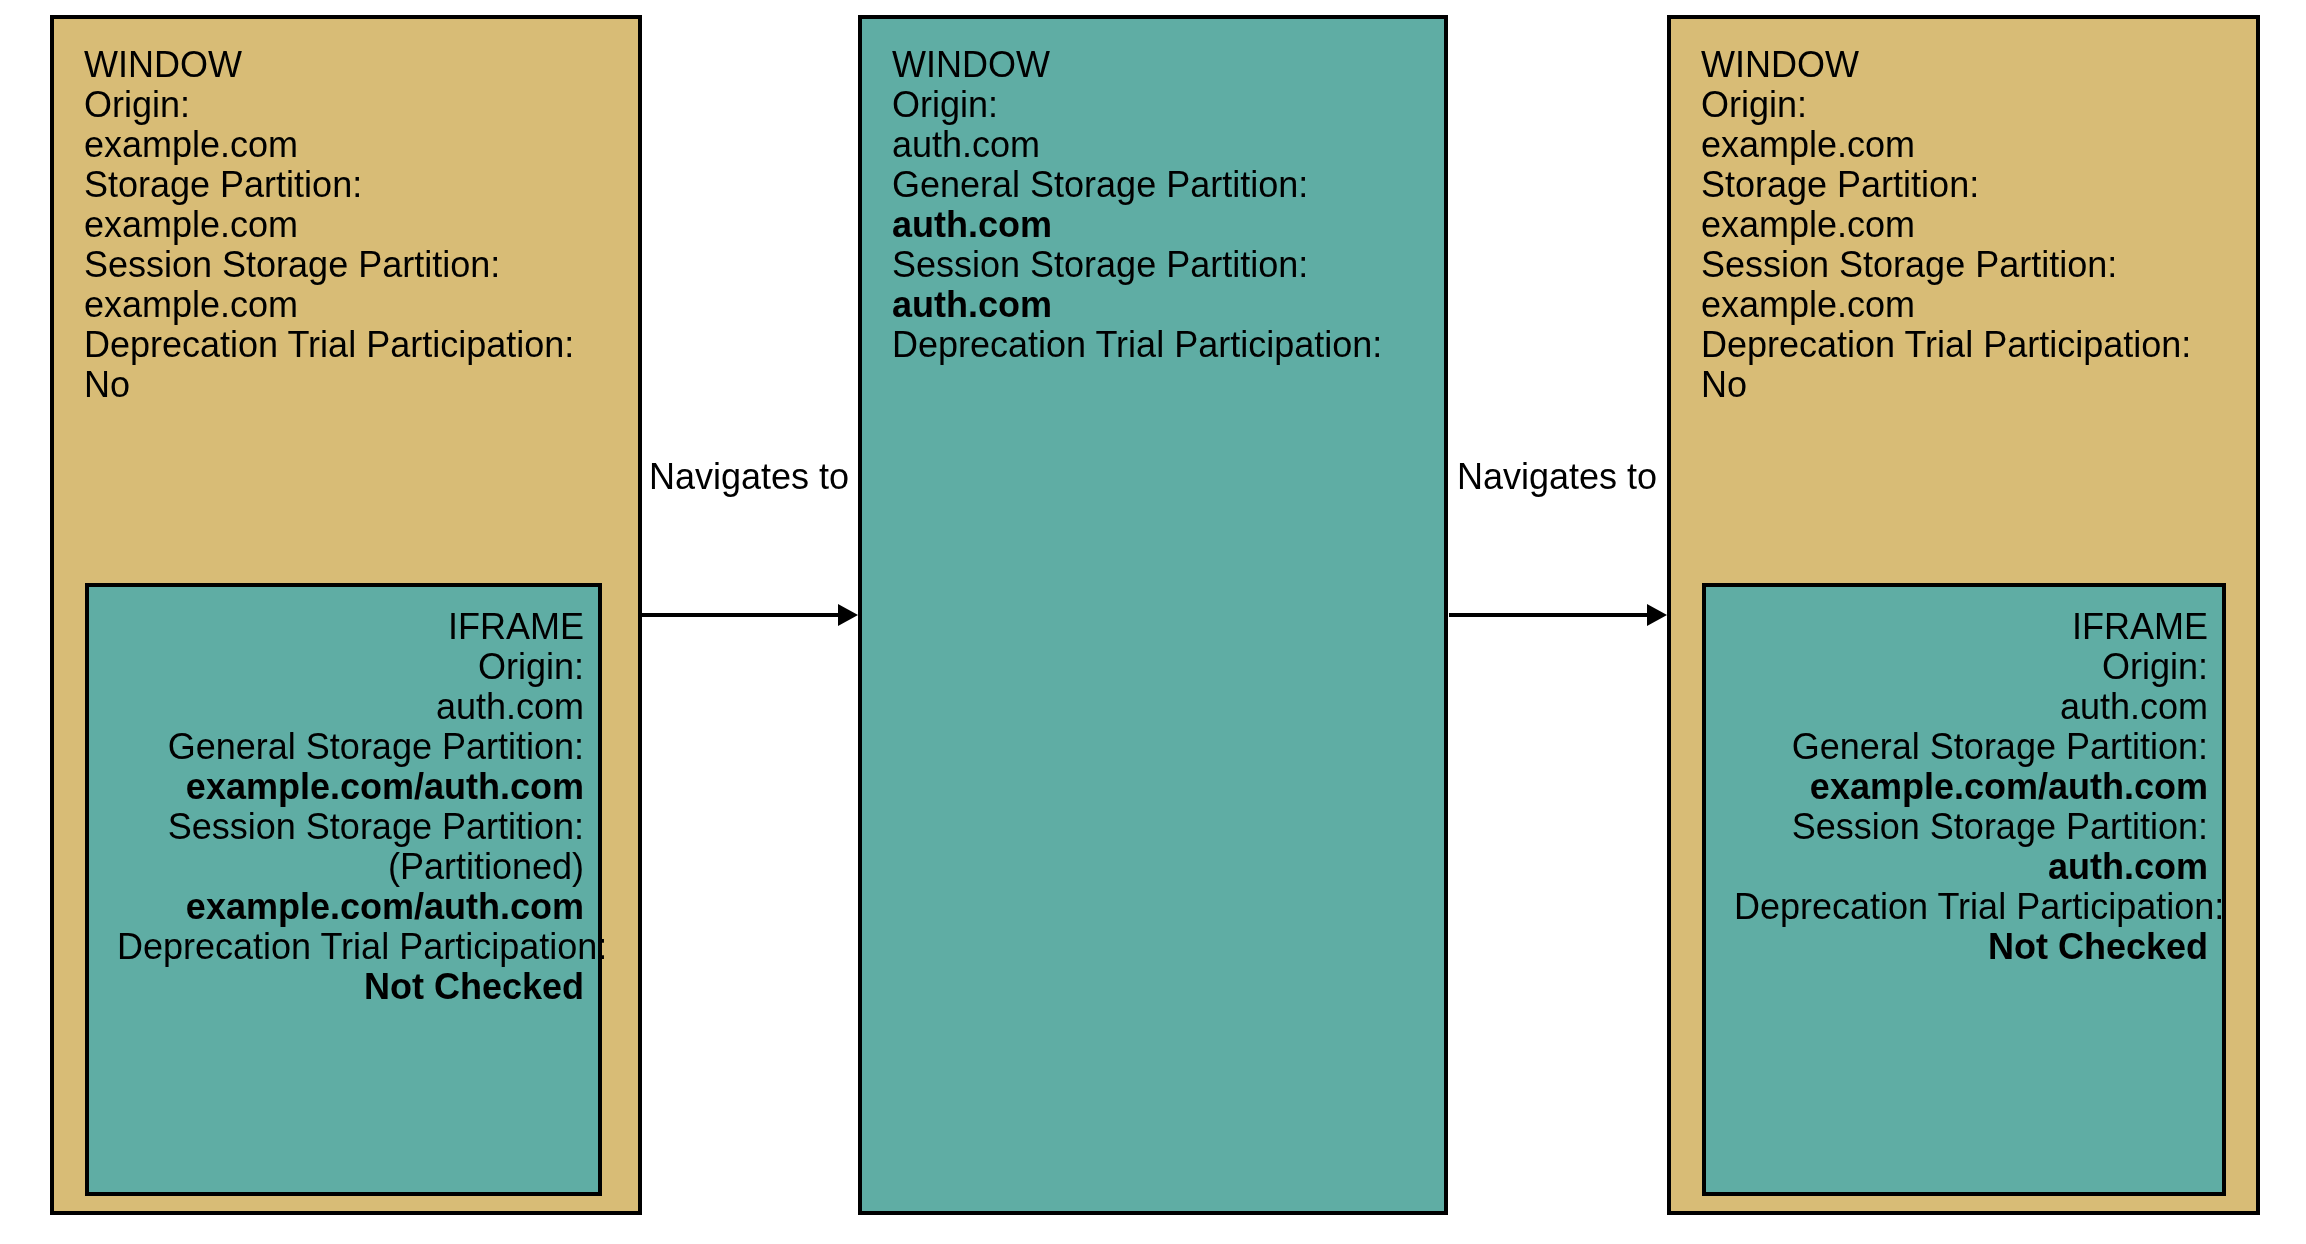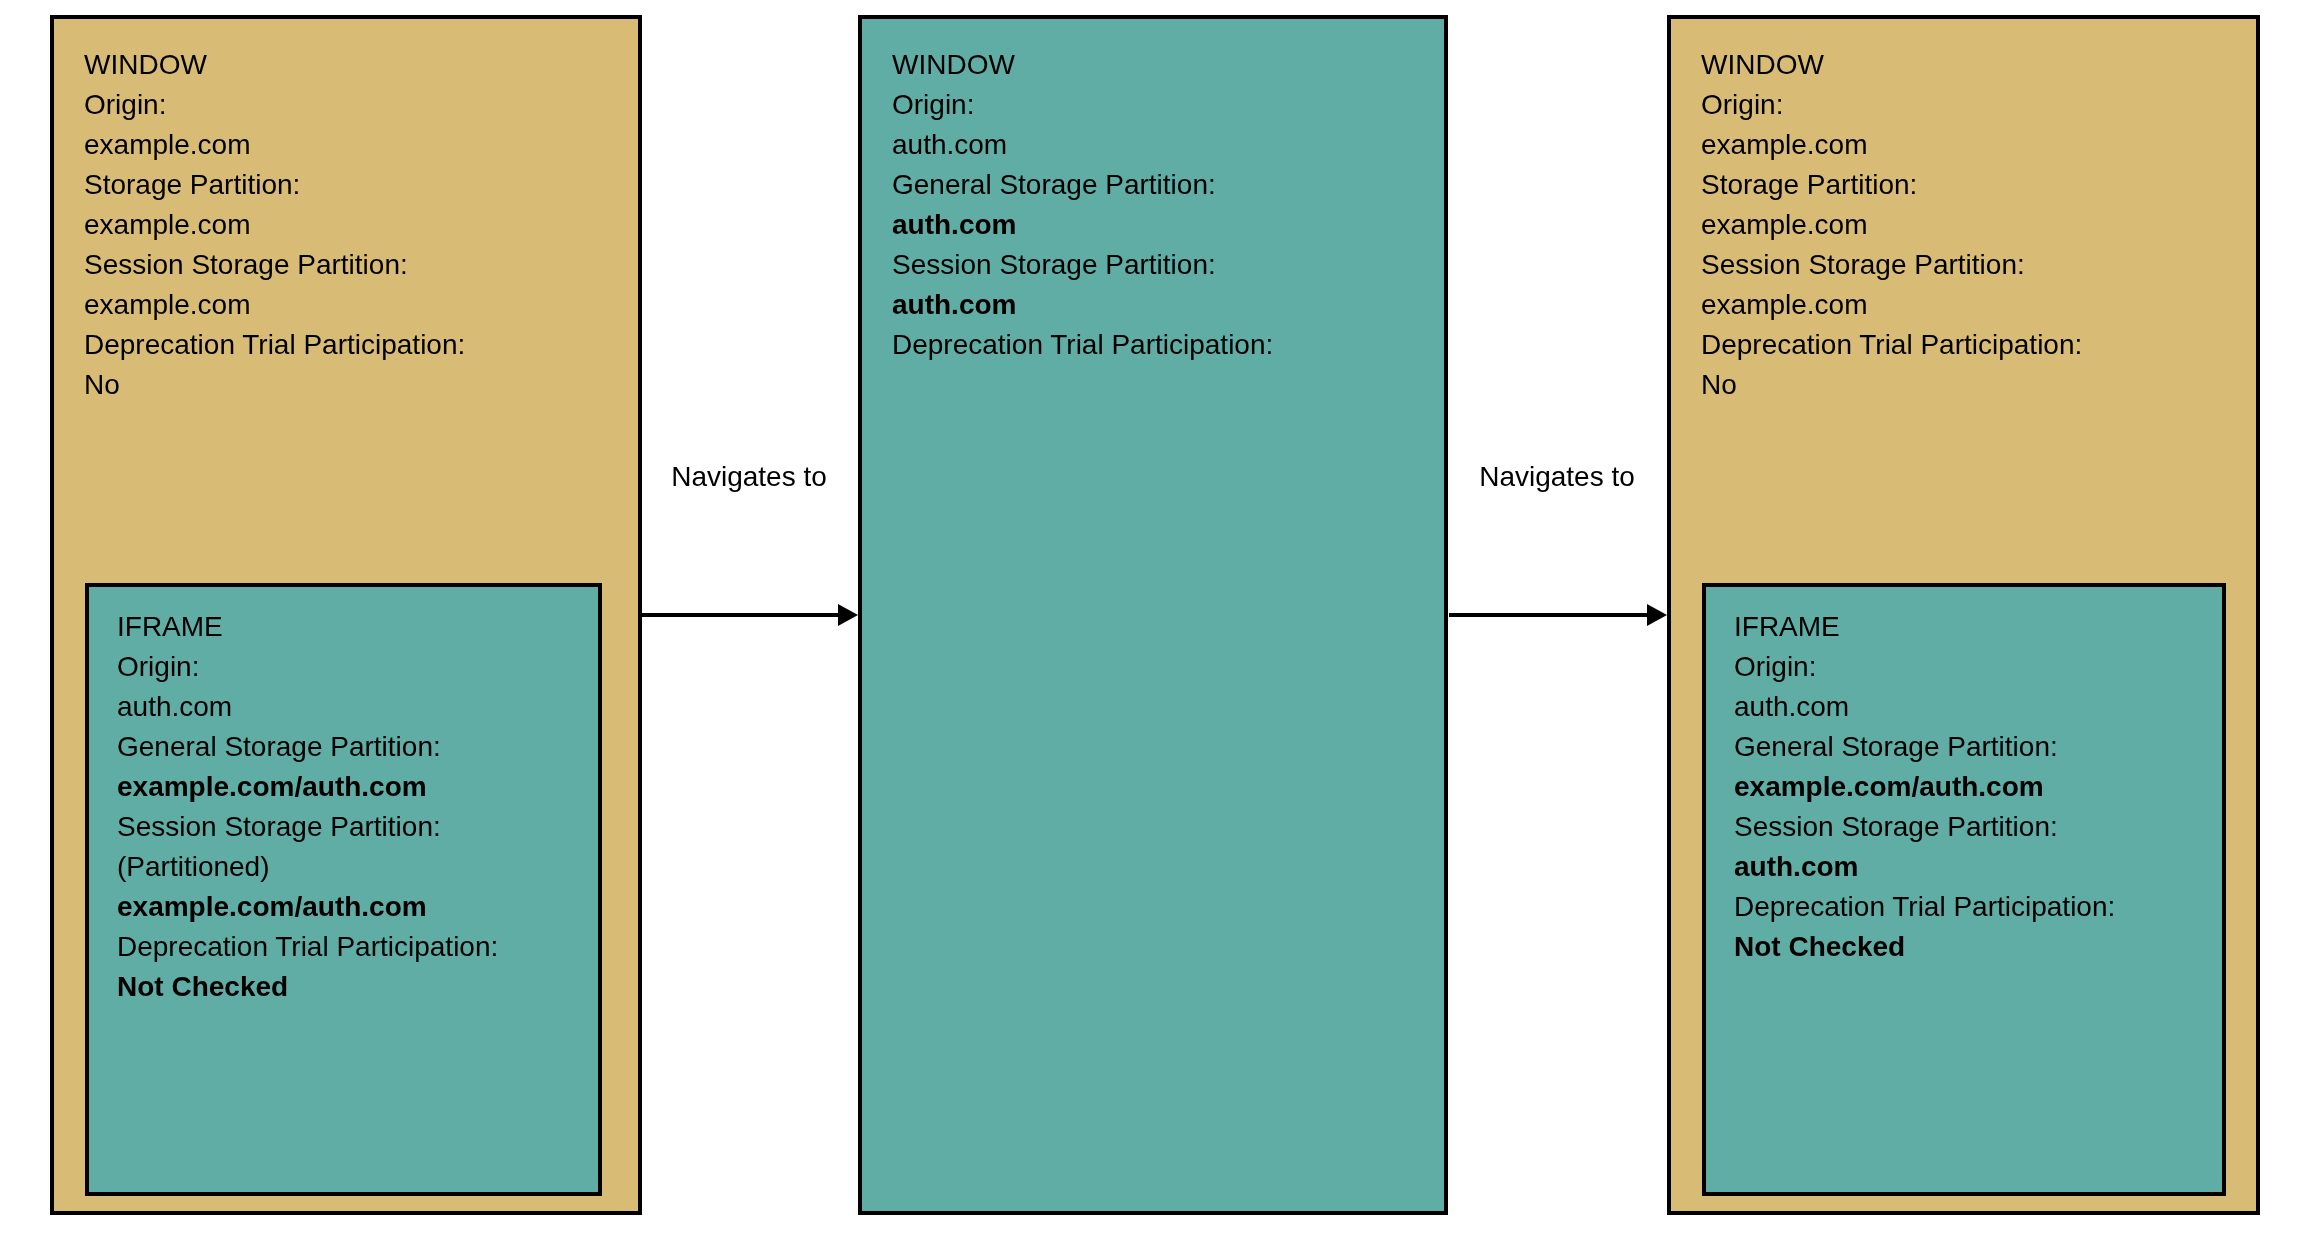--- a/index.html
+++ b/index.html
@@ -2,21 +2,21 @@
 <html style="--tan: #d8bc76; --teal: #5fada4;"><head>
 <meta charset="utf-8">
 <style>
   html, body { margin: 0; padding: 0; background: #ffffff; }
   .canvas {
     position: relative;
     width: 2306px;
     height: 1244px;
     background: #ffffff;
     font-family: "Liberation Sans", sans-serif;
-    font-size: 28px;
+    font-size: 36px;
     line-height: 40px;
     color: #000000;
     overflow: hidden;
   }
   .window {
     position: absolute;
     top: 15px;
     height: 1200px;
     border: 4px solid #000000;
     box-sizing: border-box;
@@ -29,21 +29,21 @@
   .bold  { font-weight: bold; }
   .iframe-box {
     position: absolute;
     top: 564px;
     left: 31px;
     height: 613px;
     border: 4px solid #000000;
     box-sizing: border-box;
     background: var(--teal, #5fada4);
   }
-  .iframe-box .box-content { padding: 20px 14px 0 28px; }
+  .iframe-box .box-content { padding: 20px 14px 0 28px; text-align: right; }
   #iframe-1 { width: 517px; }
   #iframe-3 { width: 524px; }
   #box-1 { left: 50px;   width: 592px; }
   #box-2 { left: 858px;  width: 590px; }
   #box-3 { left: 1667px; width: 593px; }
   .arrow-line {
     position: absolute;
     top: 613px;
     height: 4px;
     background: #000000;

